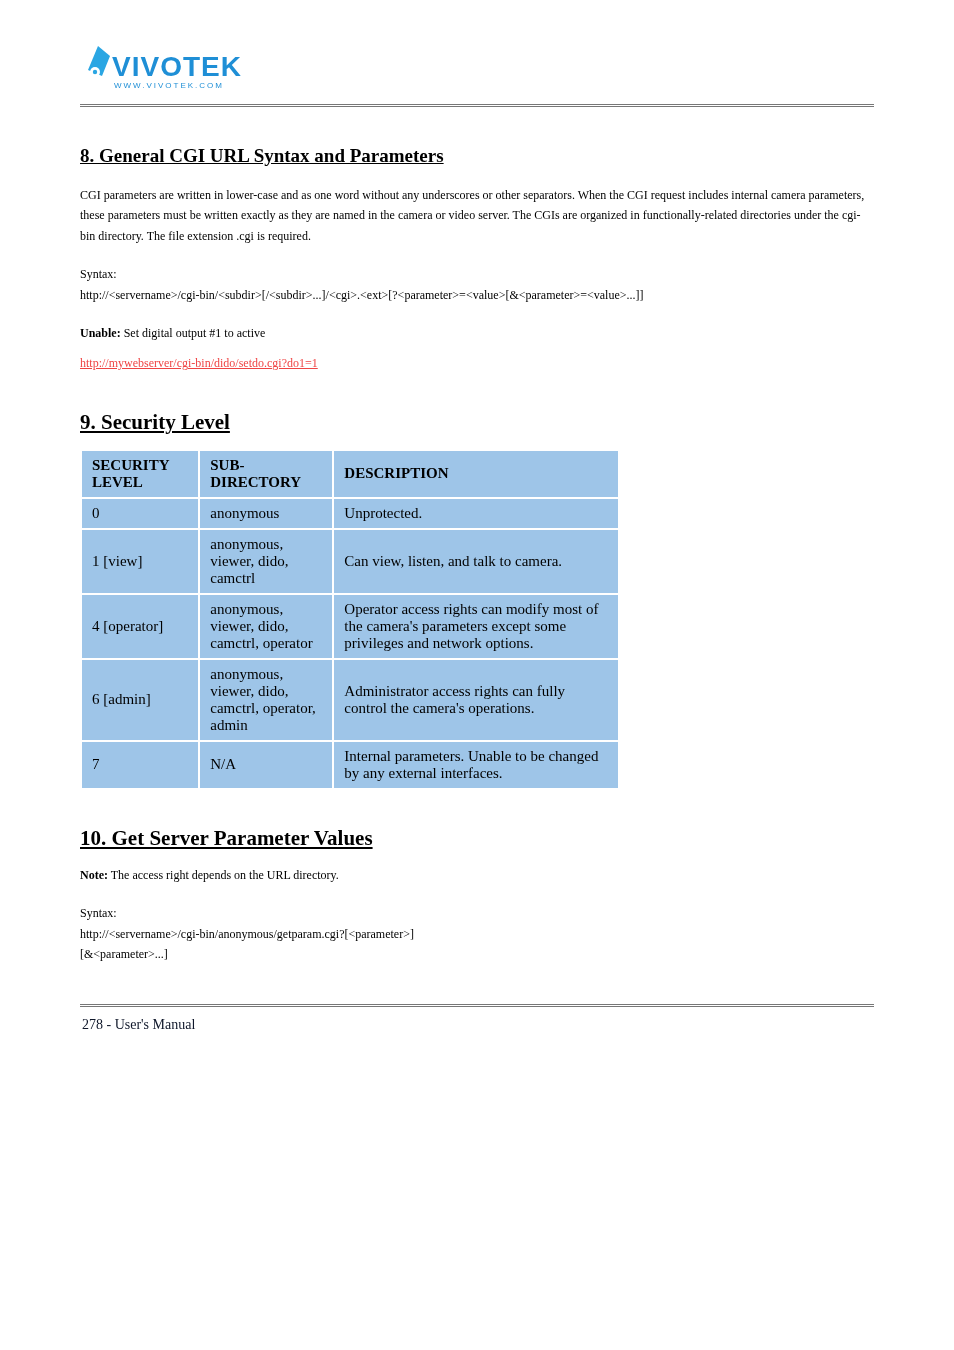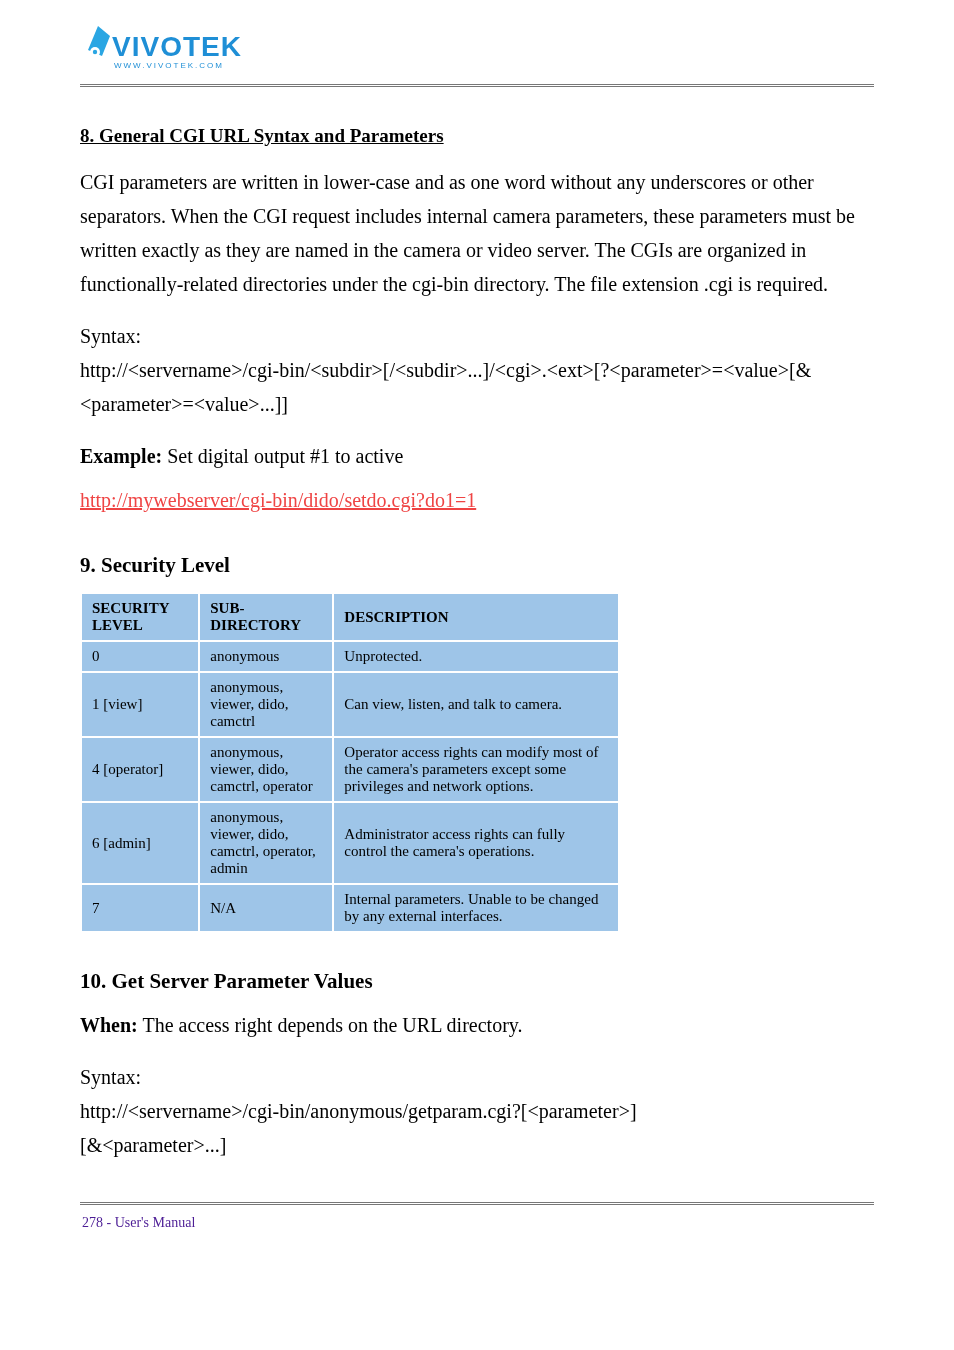--- a/index.html
+++ b/index.html
@@ -1,36 +1,36 @@
 <!DOCTYPE html>
 <html><head>
 <meta charset="utf-8">
 <style>
   * { box-sizing: border-box; margin: 0; padding: 0; }
   html, body { width: 954px; height: 1350px; background: #fff; font-family: "Times New Roman", Times, serif; color: #000; }
-  .page { padding: 16px 80px 0 80px; position: relative; height: 100%; }
+  .page { padding: 36px 80px 0 80px; position: relative; height: 100%; }
   .logo-row { display: flex; align-items: flex-start; height: 60px; }
   .logo-svg { width: 220px; height: 60px; }
   .hr-outer { border: 0; border-top: 3px double #777; margin: 8px 0 38px 0; }
   .hr-footer { border: 0; border-top: 3px double #777; margin: 40px 0 10px 0; }
   h1 { font-size: 19px; font-weight: bold; text-decoration: underline; margin: 24px 0 18px 0; }
-  h2 { font-size: 21px; font-weight: bold; margin: 36px 0 14px 0; }
-  p { font-size: 20px; line-height: 1.7; margin: 0; }
+  h2 { font-size: 21px; font-weight: bold; text-decoration: underline; margin: 36px 0 14px 0; }
+  p { font-size: 12px; line-height: 1.7; margin: 0; }
   .block { margin-bottom: 10px; }
   .bold { font-weight: bold; }
   .tableWrap { }
   table { border-collapse: collapse; width: 540px; }
   th, td { border: 2px solid #fff; background: #9ec5e8; font-size: 15px; text-align: left; padding: 6px 10px; }
   th { font-weight: bold; }
   .col1 { width: 120px; }
   .col2 { width: 136px; }
   .col3 { width: 300px; }
   .method-line { margin-top: 18px; }
   .syntax-line { margin-top: 18px; }
-  .footer { display: flex; justify-content: space-between; font-size: 14px; color: #4c1d95; padding: 0 2px 0 2px; }
+  .footer { display: flex; justify-content: space-between; font-size: 14px; color: #0f172a; padding: 0 2px 0 2px; }
 </style>
 </head>
 <body>
 
 <div class="page">
   <div class="logo-row">
     <svg class="logo-svg" viewBox="0 0 220 60">
       <g>
         <path d="M8 34 L18 10 L30 20 L22 40 Z" fill="#2aa6e3"></path>
         <circle cx="15" cy="36" r="5" fill="#fff"></circle>
@@ -42,21 +42,21 @@
   </div>
   <hr class="hr-outer">
 
   <h1>8. General CGI URL Syntax and Parameters</h1>
   <p class="block">CGI parameters are written in lower-case and as one word without any underscores or other separators. When the CGI request includes internal camera parameters, these parameters must be written exactly as they are named in the camera or video server. The CGIs are organized in functionally-related directories under the cgi-bin directory. The file extension .cgi is required.</p>
 
   <p class="syntax-line"><span>Syntax:</span></p>
   <p class="block">http://&lt;servername&gt;/cgi-bin/&lt;subdir&gt;[/&lt;subdir&gt;...]/&lt;cgi&gt;.&lt;ext&gt;[?&lt;parameter&gt;=&lt;value&gt;[&amp;&lt;parameter&gt;=&lt;value&gt;...]]</p>
 
   <p class="block" style="margin-top:18px">
-    <span class="bold">Example:</span>
+    <span class="bold">Unable:</span>
     <span> </span>
     <span>Set digital output #1 to active</span>
   </p>
   <p class="block">
     <a style="color:#ef4444;text-decoration:underline">http://mywebserver/cgi-bin/dido/setdo.cgi?do1=1</a>
   </p>
 
   <h2>9. Security Level</h2>
 
   <div class="tableWrap">
@@ -94,21 +94,21 @@
             <td class="col2">N/A</td>
             <td class="col3">Internal parameters. Unable to be changed by any external interfaces.</td>
           </tr>
         </tbody>
     </table>
   </div>
 
 
   <h2>10. Get Server Parameter Values</h2>
   <p class="block">
-    <span class="bold">When:</span><span> The access right depends on the URL directory.</span>
+    <span class="bold">Note:</span><span> The access right depends on the URL directory.</span>
   </p>
   <p class="syntax-line">Syntax:</p>
   <p>http://&lt;servername&gt;/cgi-bin/anonymous/getparam.cgi?[&lt;parameter&gt;]</p>
   <p>[&amp;&lt;parameter&gt;...]</p>
 
   <hr class="hr-footer">
   <div class="footer">
     <span>278 - User's Manual</span>
     <span></span>
   </div>

